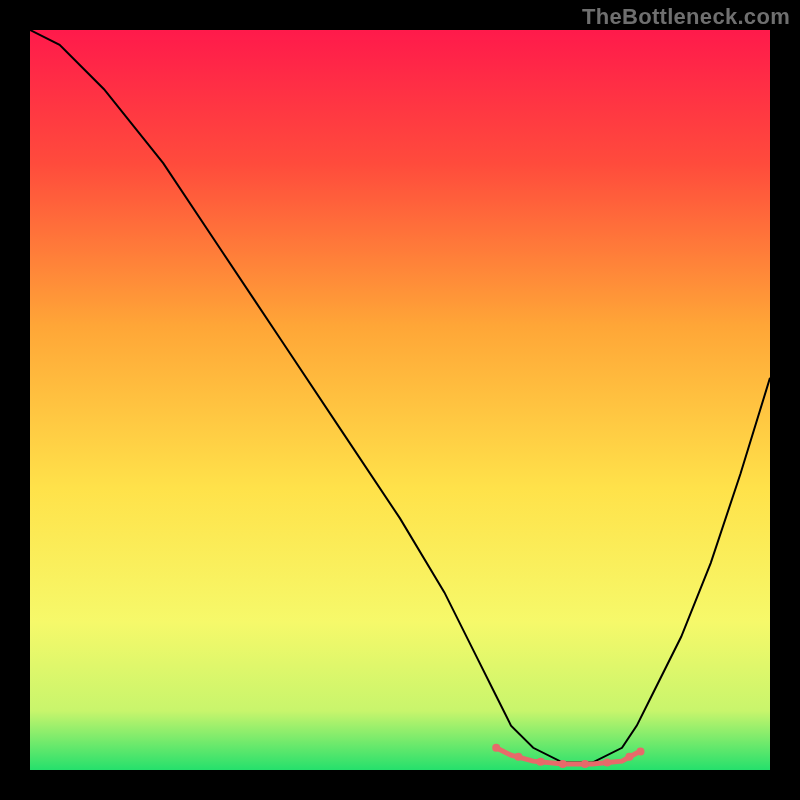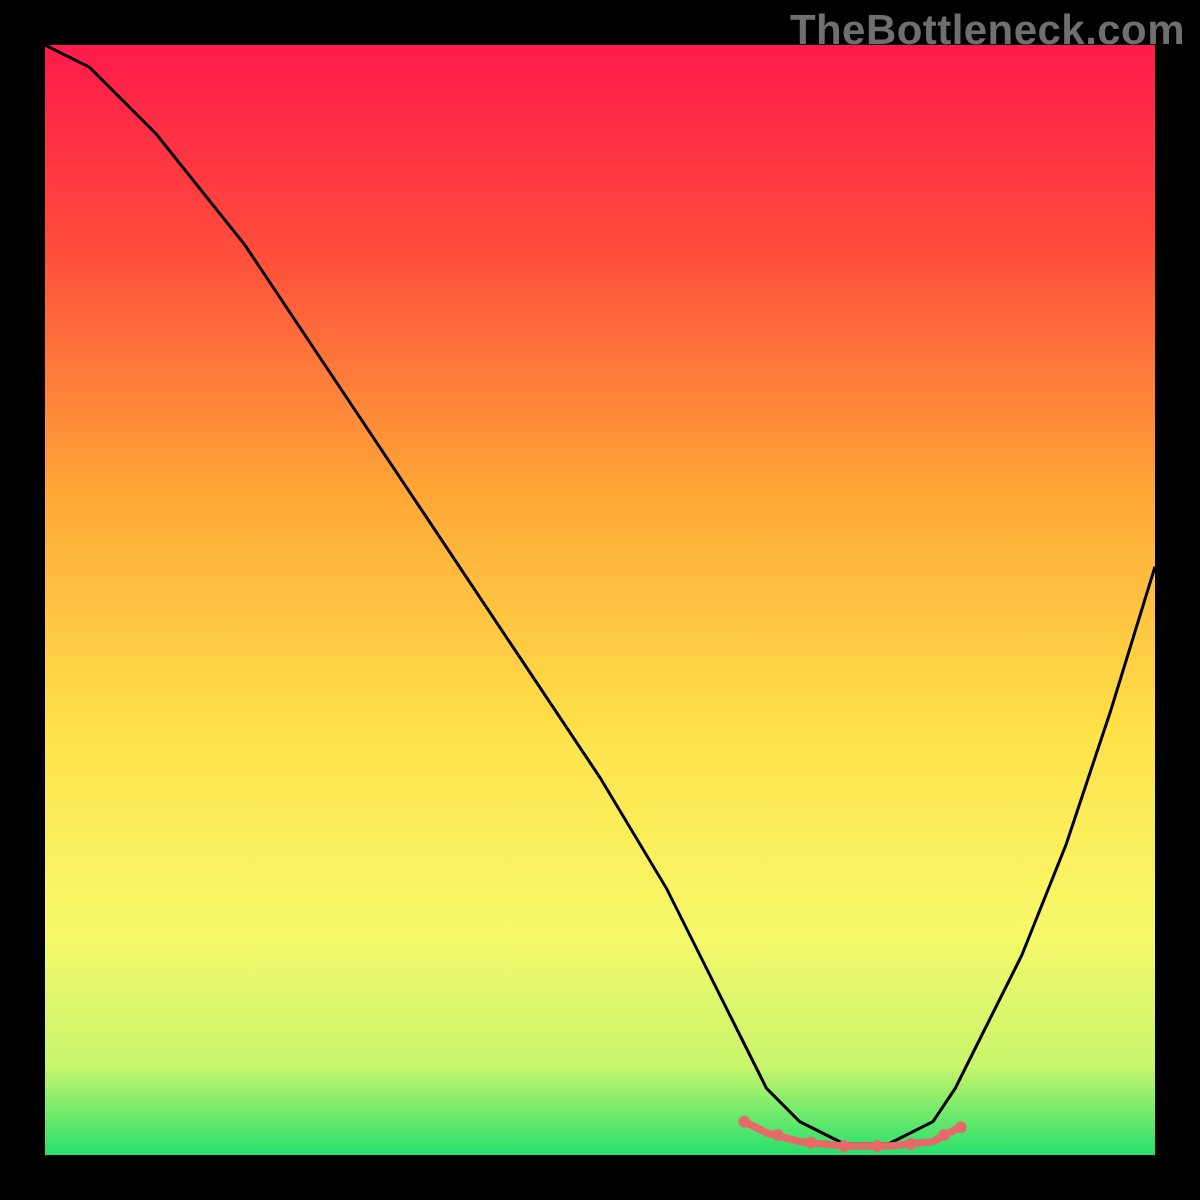--- a/index.html
+++ b/index.html
@@ -15,21 +15,21 @@
     position: relative;
     width: 800px;
     height: 800px;
     background: #000;
   }
   .watermark {
     position: absolute;
     top: 4px;
     right: 10px;
     color: #6f6f6f;
-    font-size: 28px;
+    font-size: 22px;
     font-weight: 600;
     letter-spacing: 0.3px;
     z-index: 5;
   }
   .plot-wrap {
     position: absolute;
     left: 30px;
     top: 30px;
     width: 740px;
     height: 740px;

